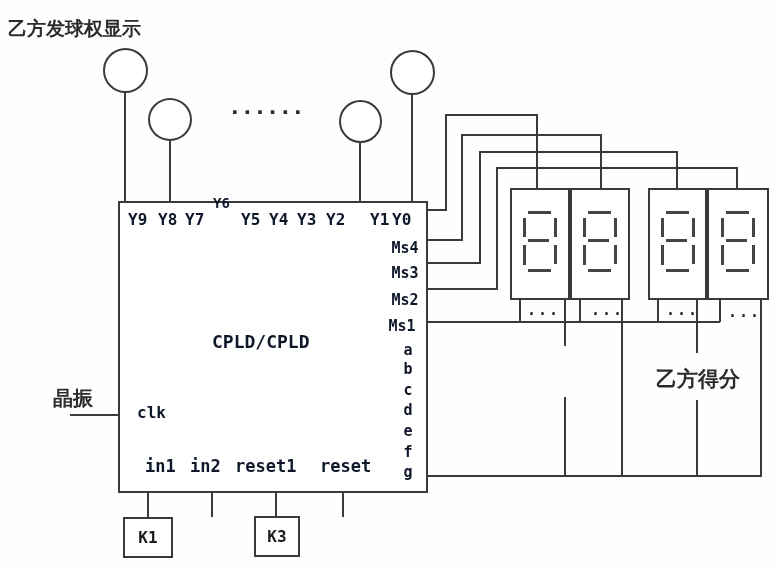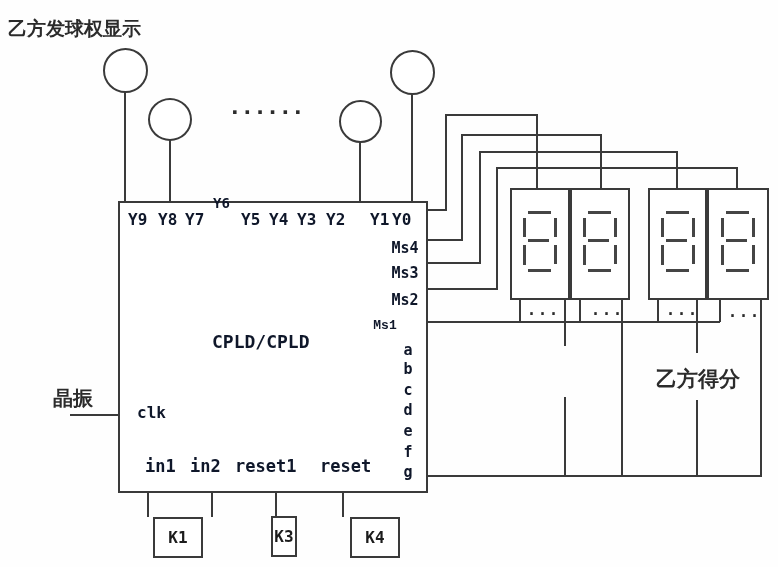--- a/index.html
+++ b/index.html
@@ -5,21 +5,21 @@
   html,body{margin:0;padding:0;background:#fff;}
   #stage{position:relative;width:778px;height:567px;background:#fefefe;overflow:hidden;
          font-family:"DejaVu Sans",sans-serif;color:#1c1c1c;}
   .line{position:absolute;background:#3a3a3a;}
   .box{position:absolute;border:2px solid #3a3a3a;background:#fff;box-sizing:border-box;}
   .circle{position:absolute;border:2px solid #3a3a3a;border-radius:50%;background:#fff;box-sizing:border-box;}
   .cjk{position:absolute;font-family:"DejaVu Sans",sans-serif;font-weight:700;color:#2b2b2b;white-space:nowrap;}
   .mono{position:absolute;font-family:"DejaVu Sans Mono",monospace;font-weight:700;color:#0f172a;white-space:nowrap;line-height:1;}
   .pinc{text-align:center;}
   .keybox{display:flex;align-items:center;justify-content:center;
-          font-family:"DejaVu Sans Mono",monospace;font-weight:700;font-size:16px;margin-left:30px;}
+          font-family:"DejaVu Sans Mono",monospace;font-weight:700;font-size:16px;}
   .digit{position:absolute;left:50%;top:21px;width:34px;height:62px;transform:translateX(-50%);}
   .seg{position:absolute;background:#454545;}
   .sg-a{left:5px;top:0;width:23px;height:3px;}
   .sg-f{left:0;top:7px;width:3px;height:19px;}
   .sg-b{left:31px;top:7px;width:3px;height:19px;}
   .sg-g{left:5px;top:28px;width:21px;height:3px;}
   .sg-e{left:0;top:34px;width:3px;height:20px;}
   .sg-c{left:31px;top:34px;width:3px;height:19px;}
   .sg-d{left:5px;top:58px;width:23px;height:3px;}
   .dots3{position:absolute;font-family:"DejaVu Sans Mono",monospace;font-weight:700;font-size:15px;
@@ -53,21 +53,21 @@
   <div class="mono" style="left:241px;top:212px;font-size:16px;">Y5</div>
   <div class="mono" style="left:269px;top:212px;font-size:16px;">Y4</div>
   <div class="mono" style="left:297px;top:212px;font-size:16px;">Y3</div>
   <div class="mono" style="left:326px;top:212px;font-size:16px;">Y2</div>
   <div class="mono" style="left:370px;top:212px;font-size:16px;">Y1</div>
   <div class="mono" style="left:392px;top:212px;font-size:16px;">Y0</div>
 
   <div class="mono pinc" style="left:388px;top:241px;width:34px;font-size:15px;">Ms4</div>
   <div class="mono pinc" style="left:388px;top:266px;width:34px;font-size:15px;">Ms3</div>
   <div class="mono pinc" style="left:388px;top:293px;width:34px;font-size:15px;">Ms2</div>
-  <div class="mono pinc" style="left:368px;top:319px;width:34px;font-size:13px;font-family:Liberation Mono, monospace;">Ms1</div>
+  <div class="mono pinc" style="left:385px;top:319px;width:34px;font-size:15px;">Ms1</div>
   <div class="mono pinc" style="left:400px;top:343px;width:16px;font-size:15px;">a</div>
   <div class="mono pinc" style="left:400px;top:362px;width:16px;font-size:15px;">b</div>
   <div class="mono pinc" style="left:400px;top:383px;width:16px;font-size:15px;">c</div>
   <div class="mono pinc" style="left:400px;top:403px;width:16px;font-size:15px;">d</div>
   <div class="mono pinc" style="left:400px;top:424px;width:16px;font-size:15px;">e</div>
   <div class="mono pinc" style="left:400px;top:445px;width:16px;font-size:15px;">f</div>
   <div class="mono pinc" style="left:400px;top:465px;width:16px;font-size:15px;">g</div>
 
   <div class="mono" style="left:137px;top:405px;font-size:16px;">clk</div>
   <div class="cjk" style="left:53px;top:385px;font-size:20px;">晶振</div>
@@ -76,22 +76,21 @@
   <div class="mono" style="left:145px;top:458px;font-size:17px;">in1</div>
   <div class="mono" style="left:190px;top:458px;font-size:17px;">in2</div>
   <div class="mono" style="left:235px;top:458px;font-size:17px;">reset1</div>
   <div class="mono" style="left:320px;top:458px;font-size:17px;">reset</div>
 
   <div class="line" style="left:147px;top:493px;width:2px;height:24px;"></div>
   <div class="line" style="left:211px;top:493px;width:2px;height:24px;"></div>
   <div class="line" style="left:275px;top:493px;width:2px;height:23px;"></div>
   <div class="line" style="left:342px;top:493px;width:2px;height:24px;"></div>
   <div class="box keybox" style="left:123px;top:517px;width:50px;height:41px;">K1</div>
-  <div class="box keybox" style="left:241px;top:516px;width:26px;height:41px;">K3</div>
-  <div class="box keybox" style="left:320px;top:517px;width:50px;height:41px;">K4</div>
+  <div class="box keybox" style="left:254px;top:516px;width:46px;height:41px;">K3</div>
 
   <div class="line" style="left:428px;top:209px;width:18px;height:2px;"></div>
   <div class="line" style="left:428px;top:239px;width:34px;height:2px;"></div>
   <div class="line" style="left:428px;top:262px;width:52px;height:2px;"></div>
   <div class="line" style="left:428px;top:288px;width:69px;height:2px;"></div>
   <div class="line" style="left:428px;top:321px;width:292px;height:2px;"></div>
   <div class="line" style="left:428px;top:475px;width:333px;height:2px;"></div>
 
   <div class="line" style="left:445px;top:114px;width:2px;height:97px;"></div>
   <div class="line" style="left:445px;top:114px;width:93px;height:2px;"></div>

